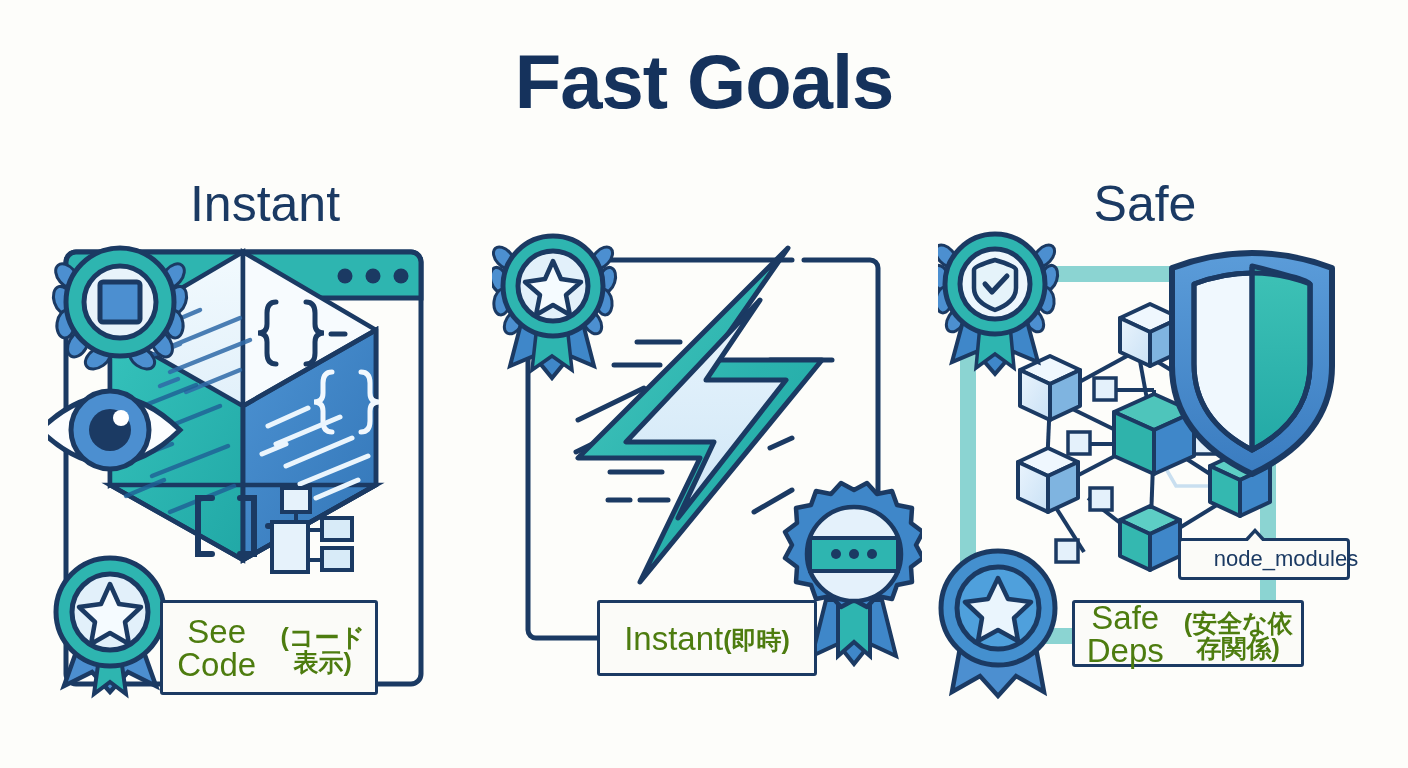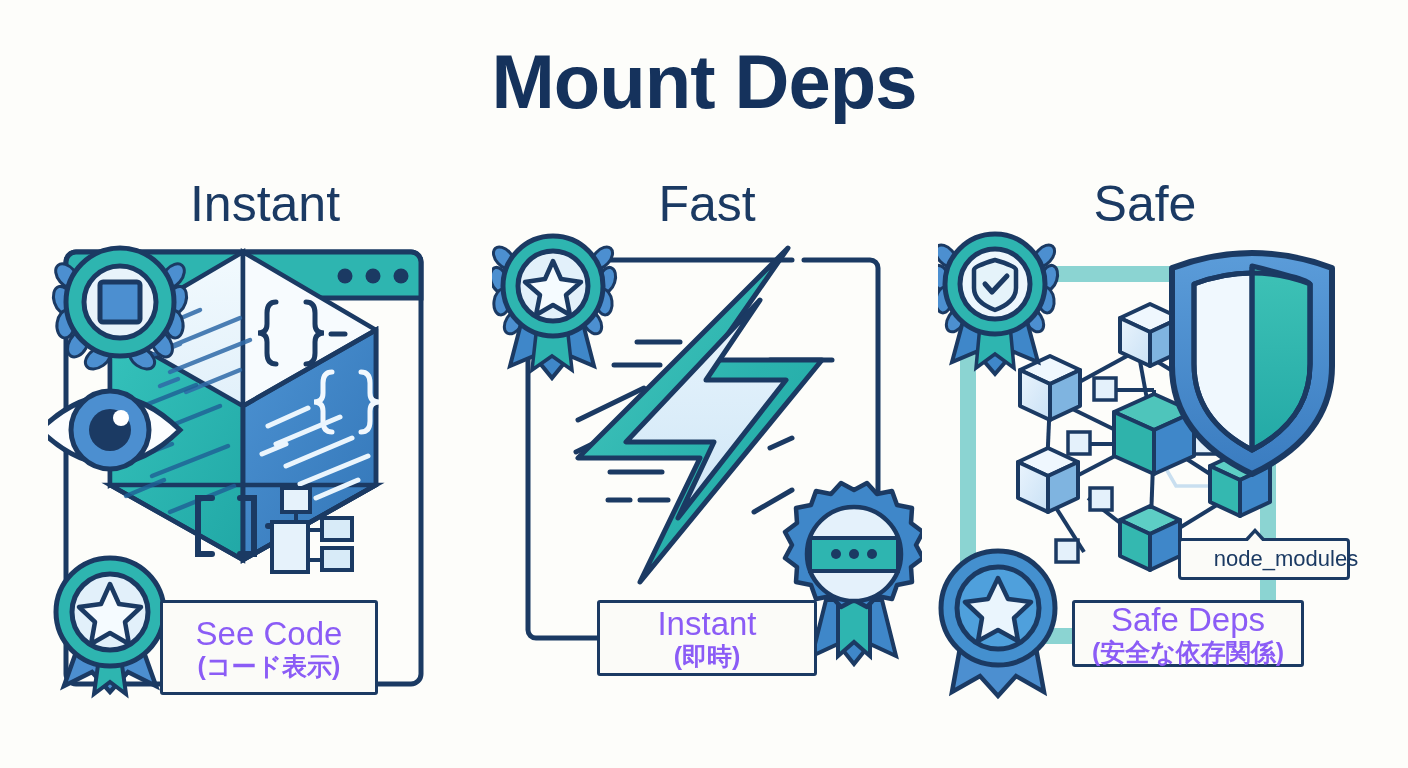--- a/index.html
+++ b/index.html
@@ -55,24 +55,23 @@
 
   .panel svg { display: block; width: 100%; height: 100%; }
 
   .caption {
     position: absolute;
     box-sizing: border-box;
     background: #fbfbf8;
     border: 3px solid #1b3a63;
     border-radius: 3px;
     text-align: center;
-    color: #8b5cf6;
+    color: #4d7c0f;
     z-index: 40;
     display: flex;
-    flex-direction: column;
     justify-content: center;
     align-items: center;
     line-height: 1.0;
   }
   .caption .en {
     font-size: 33px;
     font-weight: normal;
     letter-spacing: 0px;
   }
   .caption .jp {
@@ -123,24 +122,23 @@
     border-right: 9px solid transparent;
     border-bottom: 10px solid #fbfbf8;
     z-index: 2;
   }
 </style>
 </head>
 <body>
 
 <div id="canvas">
 
-  <div class="title">Mount Deps</div>
+  <div class="title">Fast Goals</div>
 
   <div class="panel-heading" id="head-visible">Instant</div>
-  <div class="panel-heading" id="head-fast">Fast</div>
   <div class="panel-heading" id="head-safe">Safe</div>
 
   <div class="panel" id="panel-visible">
     <svg viewBox="0 0 430 480" xmlns="http://www.w3.org/2000/svg">
       <defs>
         <linearGradient id="vgTeal" x1="0" y1="0" x2="1" y2="1">
           <stop offset="0%" stop-color="#35c2bb"></stop>
             <stop offset="100%" stop-color="#21a8a6"></stop>
         </linearGradient>
         <linearGradient id="vgPale" x1="0" y1="0" x2="0" y2="1">

